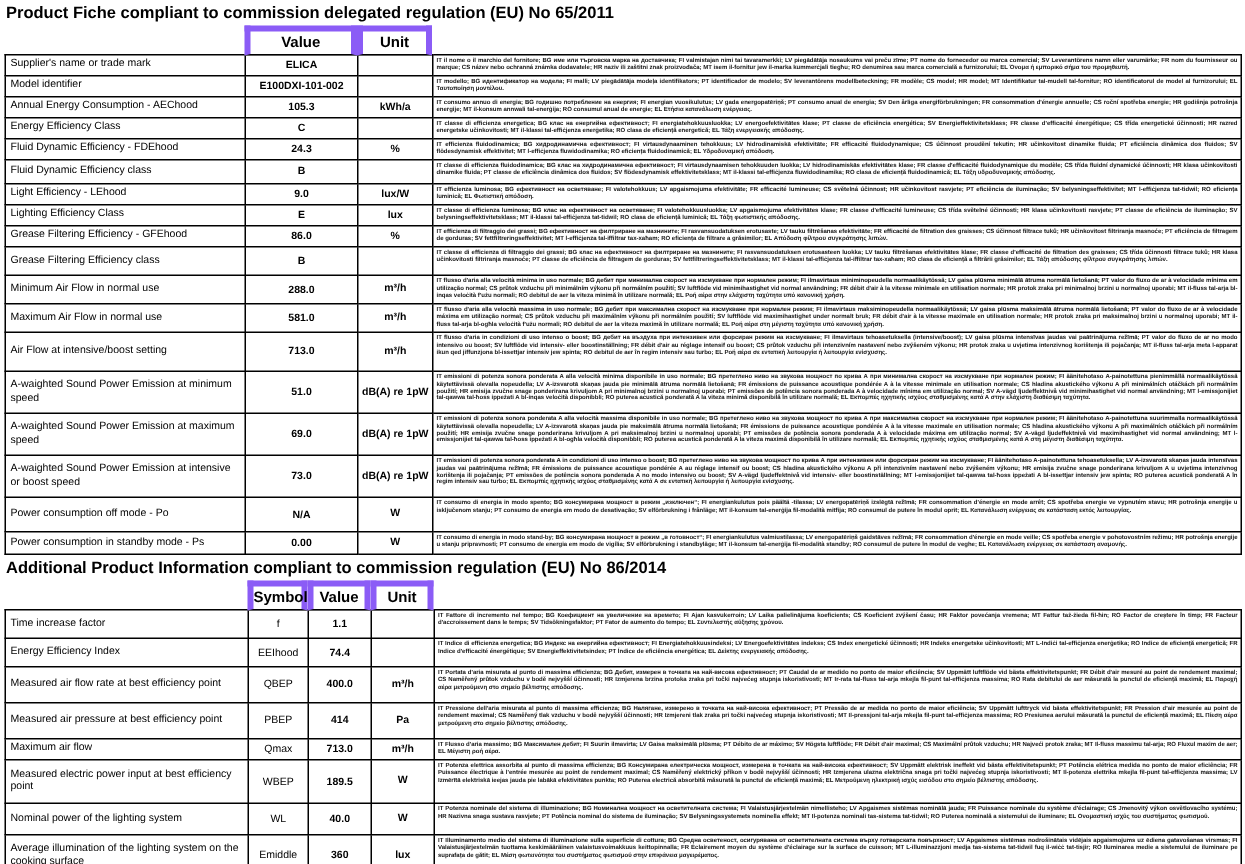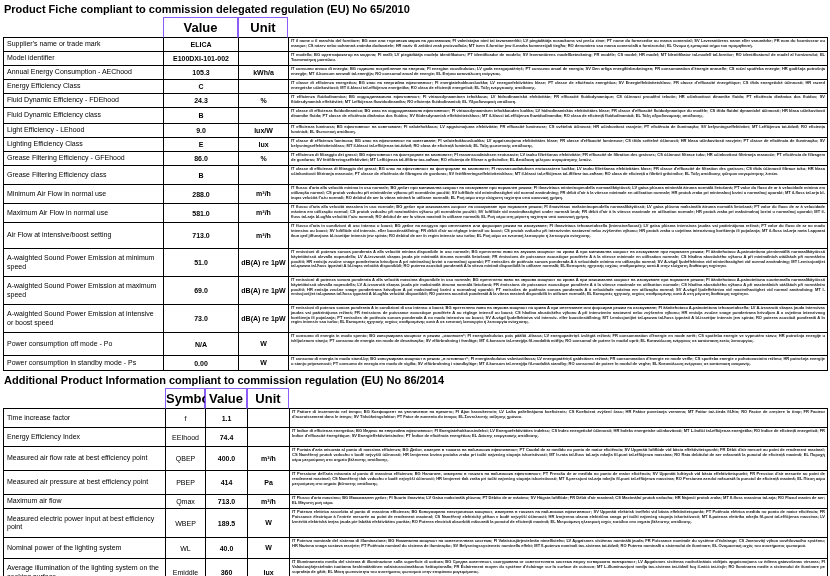--- a/index.html
+++ b/index.html
@@ -2,40 +2,40 @@
 <html><head>
 <meta charset="utf-8">
 <style>
   html,body{margin:0;padding:0;background:#ffffff;}
   body{width:830px;height:576px;overflow:hidden;font-family:"Liberation Sans",sans-serif;color:#000;}
   .sheet{padding:2px 2px 0 3px;}
   .section-title{font-size:11px;font-weight:bold;margin:1px 0 2px 1px;letter-spacing:0;}
   .hdr{display:flex;}
   .hdr1{margin-left:160px;}
   .hdr2{margin-left:162px;}
-  .hdr .hcell{box-sizing:border-box;border:1px solid #8b5cf6;border-bottom:1px solid #000;
-    font-size:13px;font-weight:bold;text-align:center;padding:2px 0;background:#fff;}
+  .hdr .hcell{box-sizing:border-box;border:4px solid #8b5cf6;border-bottom:1px solid #000;
+    font-size:10px;font-weight:bold;text-align:center;padding:2px 0;background:#fff;}
   .hdr1 .w-val{width:75px;} .hdr1 .w-unit{width:50px;}
   .hdr2 .w-sym{width:40px;} .hdr2 .w-val{width:42px;} .hdr2 .w-unit{width:42px;}
   table.fiche{border-collapse:collapse;table-layout:fixed;width:825px;margin-top:-1px;}
   table.fiche td{border:1px solid #000;box-sizing:border-box;overflow:hidden;}
   td.c-label{font-size:7px;padding:1px 3px;vertical-align:middle;line-height:1.15;}
   td.c-sym{font-size:7px;text-align:center;vertical-align:middle;}
   td.c-value{font-size:7px;font-weight:bold;text-align:center;vertical-align:middle;}
   td.c-unit{font-size:7px;font-weight:bold;text-align:center;vertical-align:middle;line-height:1.1;padding:0 2px;}
   td.c-desc{font-size:4px;font-weight:bold;color:#141414;line-height:1.2;vertical-align:top;
     padding:1px 2px;text-align:justify;word-break:break-word;}
   .gap{height:2px;}
 </style>
 </head>
 <body>
 
 <div class="sheet">
 
-  <div class="section-title">Product Fiche compliant to commission delegated regulation (EU) No 65/2010</div>
+  <div class="section-title">Product Fiche compliant to commission delegated regulation (EU) No 65/2011</div>
 
   <div class="hdr hdr1">
     <div class="hcell w-val">Value</div>
     <div class="hcell w-unit">Unit</div>
   </div>
 
   <table class="fiche">
     <colgroup>
         <col style="width:160px">
         <col style="width:75px">

